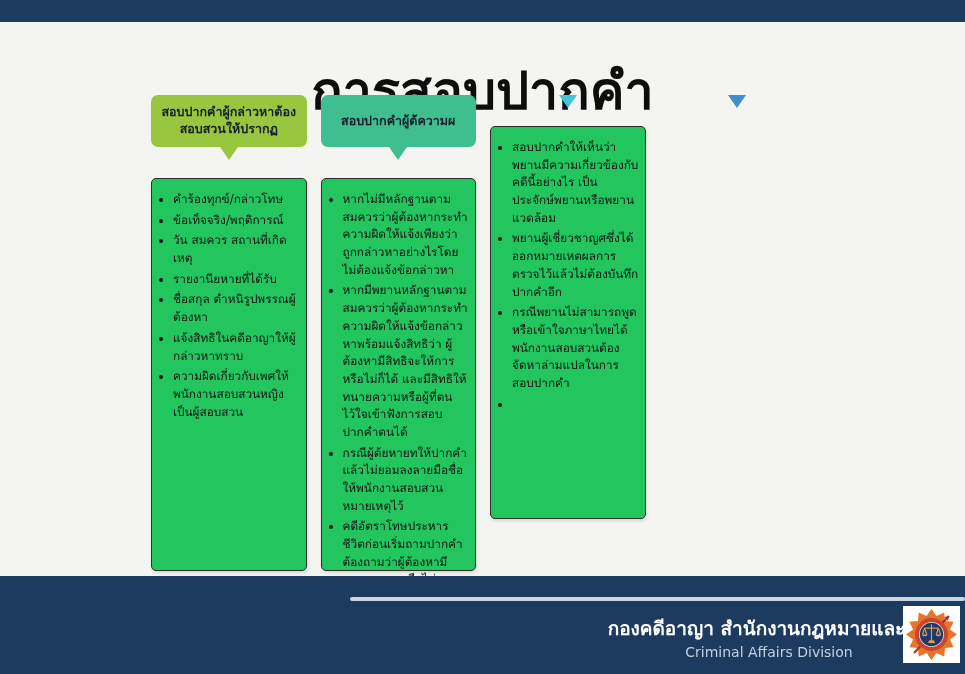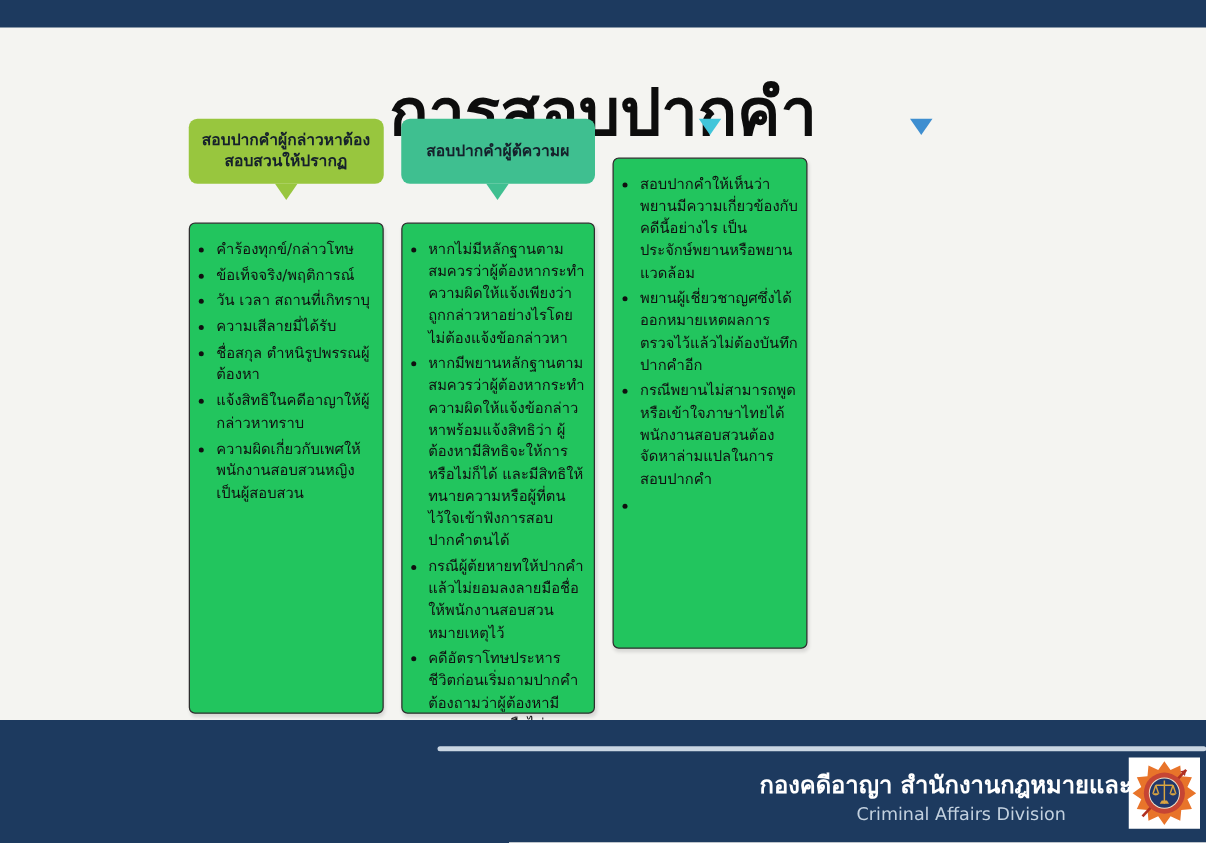--- a/index.html
+++ b/index.html
@@ -59,22 +59,22 @@
 
   <div class="column" style="--hc: #98c63e;">
     <div class="bubble">
       <span>สอบปากคำผู้กล่าวหา​ต้องสอบสวนให้ปรากฏ</span>
     </div>
     <div class="tail"></div>
     <div class="panel">
       <ul>
           <li>คำร้องทุกข์/กล่าวโทษ</li>
           <li>ข้อเท็จจริง/พฤติการณ์</li>
-          <li>วัน เวลา สถานที่เกิทราบุ</li>
-          <li>ความเสีลายมี่ได้รับ</li>
+          <li>วัน สมควร สถานที่เกิดเหตุ</li>
+          <li>รายงานียหายที่ได้รับ</li>
           <li>ชื่อสกุล ตำหนิรูปพรรณ​ผู้ต้องหา</li>
           <li>แจ้งสิทธิ​ในคดีอาญา​ให้​ผู้กล่าวหา​ทราบ</li>
           <li>ความผิด​เกี่ยวกับ​เพศ​ให้​พนักงาน​สอบสวน​หญิง​เป็น​ผู้สอบสวน</li>
         </ul>
     </div>
   </div>
 
   <div class="column" style="--hc: #3fbf90;">
     <div class="bubble">
       <span>สอบปากคำผู้ต้ความผ</span>

